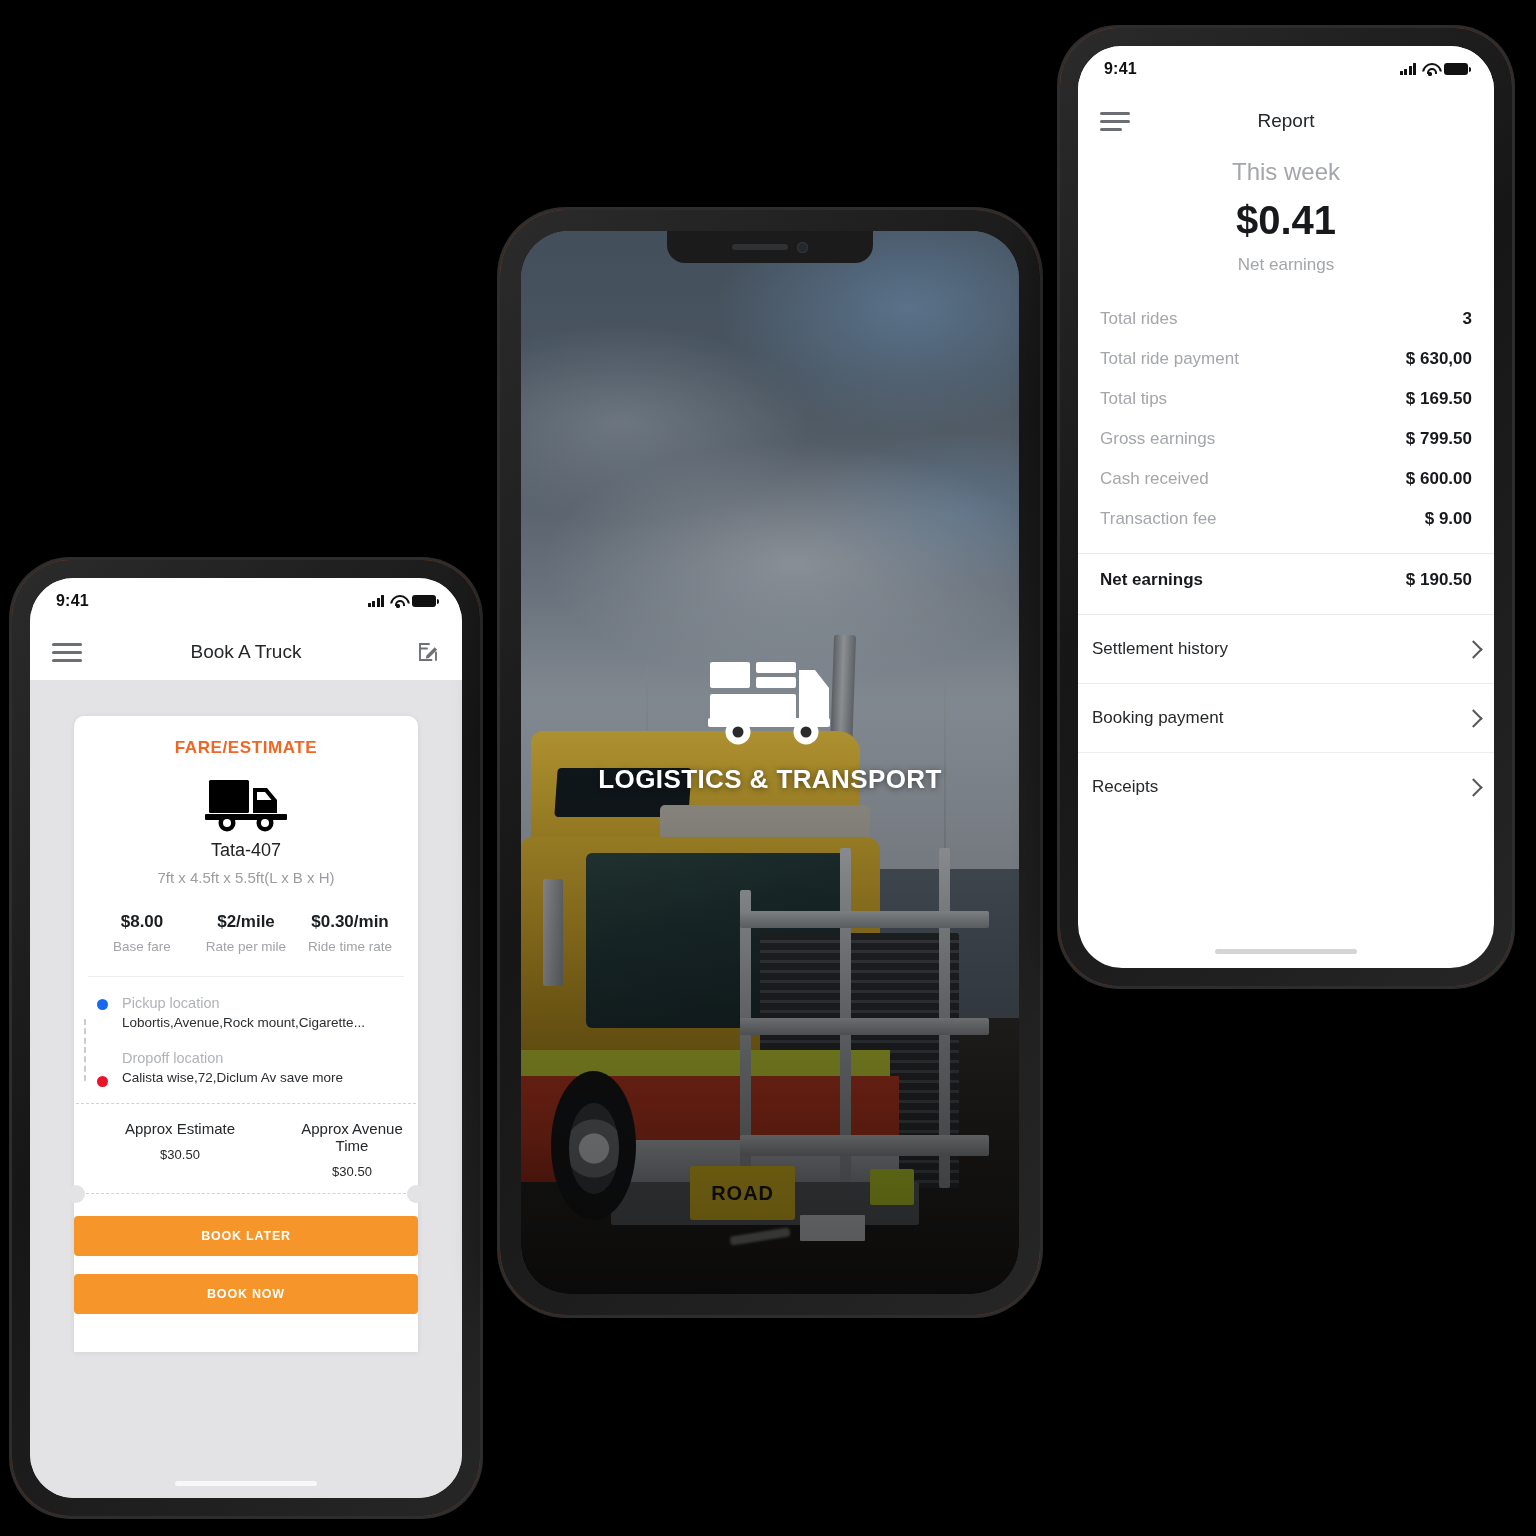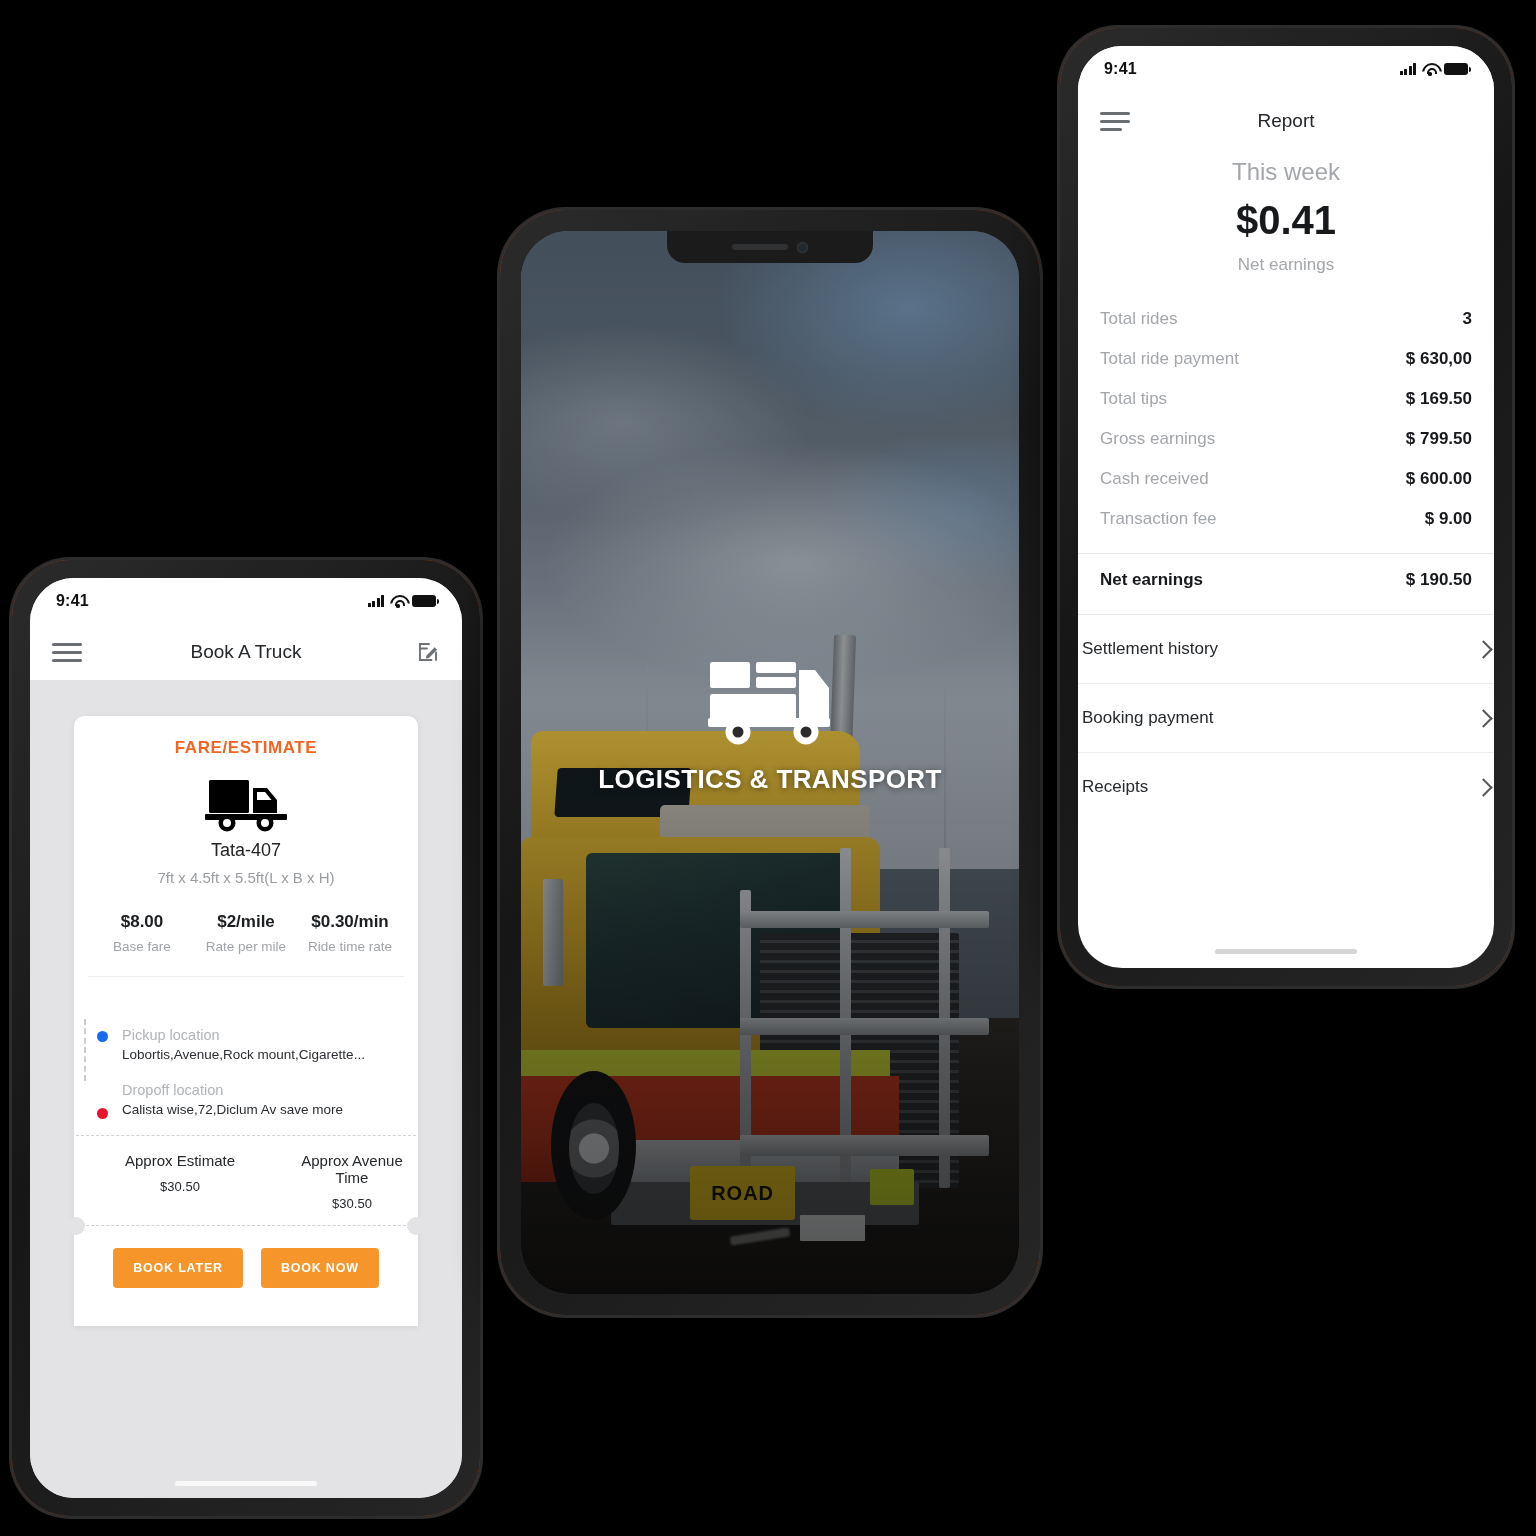--- a/index.html
+++ b/index.html
@@ -54,36 +54,36 @@
   .fare-head{text-align:center;color:#f26522;font-weight:700;font-size:17px;letter-spacing:.6px;padding-top:22px;}
   .truck-ic{display:block;margin:18px auto 6px;}
   .veh-name{text-align:center;font-size:18px;color:#222;margin-top:4px;}
   .veh-dim{text-align:center;font-size:15px;color:#9a9da1;margin-top:8px;}
   .rates{display:flex;margin:26px 0 0;padding:0 16px 22px;}
   .rate{flex:1;text-align:center;}
   .rate .v{font-size:17px;font-weight:700;color:#1c1f22;}
   .rate .l{font-size:13.5px;color:#a0a3a7;margin-top:7px;}
   .hr{height:1px;background:#ededef;margin:0 14px;}
   .loc{padding:18px 18px 14px 18px;position:relative;}
-  .loc-row{display:flex;align-items:flex-start;position:relative;padding-left:30px;margin-bottom:4px;margin-top:32px;}
+  .loc-row{display:flex;align-items:flex-start;position:relative;padding-left:30px;margin-bottom:4px;}
   .dot{position:absolute;left:5px;top:4px;width:11px;height:11px;border-radius:50%;}
   .dot.blue{background:#1669f2;}
   .dot.red{background:#e8142c;}
   .vline{position:absolute;left:10px;top:42px;width:0;height:62px;border-left:2px dashed #c9ccd0;}
   .loc-lbl{font-size:14.5px;color:#b0b3b7;}
   .loc-val{font-size:13.5px;color:#2a2d31;margin-top:4px;}
   .dashed{border-top:1px dashed #cfd2d6;margin:0 2px;position:relative;}
   .punch{position:absolute;width:18px;height:18px;border-radius:50%;background:#e3e3e5;top:-9px;}
   .punch.l{left:-9px;}
   .punch.r{right:-9px;}
   .approx{display:flex;padding:16px 0 14px;}
   .approx .c{flex:1;text-align:center;padding-left:40px;}
   .approx .t{font-size:15px;color:#25282b;}
   .approx .a{font-size:13px;color:#25282b;margin-top:10px;}
-  .btnrow{display:flex;justify-content:center;gap:18px;padding:22px 0 26px;}
+  .btnrow{display:flex;justify-content:center;gap:18px;padding:22px 0 26px;flex-direction:column;}
   .btn{background:#f5952a;color:#fff;border:none;border-radius:4px;font-size:12.5px;font-weight:700;
        letter-spacing:.8px;padding:13px 20px;cursor:pointer;font-family:inherit;}
   .zig{display:block;width:100%;height:12px;}
 
   
   .photo{position:absolute;inset:0;}
   .sky{position:absolute;left:0;right:0;top:0;height:60%;
     background:
       radial-gradient(ellipse 60% 30% at 78% 12%, rgba(120,160,200,.55) 0%, rgba(120,160,200,0) 65%),
       radial-gradient(ellipse 55% 22% at 20% 30%, rgba(180,190,200,.38) 0%, rgba(180,190,200,0) 70%),
@@ -135,21 +135,21 @@
   .rp-week{text-align:center;font-size:24px;color:#a3a6aa;}
   .rp-amt{text-align:center;font-size:40px;font-weight:700;color:#17191c;margin-top:12px;}
   .rp-sub{text-align:center;font-size:17px;color:#a3a6aa;margin-top:12px;}
   .rows{margin-top:24px;}
   .row{display:flex;align-items:center;justify-content:space-between;padding:0 22px;height:40px;}
   .row .k{font-size:17px;color:#a3a6aa;}
   .row .v{font-size:17px;color:#17191c;font-weight:700;}
   .sep{height:1px;background:#e9eaec;margin:14px 0 0;}
   .row.net{height:52px;}
   .row.net .k{color:#17191c;font-weight:700;}
-  .navrow{display:flex;align-items:center;justify-content:space-between;padding:0 4px;height:68px;
+  .navrow{display:flex;align-items:center;justify-content:space-between;padding:0 14px;height:68px;
           border-bottom:1px solid #eceded;cursor:pointer;}
   .navrow .k{font-size:17px;color:#26292c;}
   .chev{width:11px;height:11px;border-top:2.4px solid #55585b;border-right:2.4px solid #55585b;
         transform:rotate(45deg);}
   .homebar{position:absolute;bottom:10px;left:50%;transform:translateX(-50%);
            height:5px;border-radius:3px;background:#d4d5d7;}
   .homebar.light{background:rgba(255,255,255,.55);}
 </style>
 </head>
 <body>

